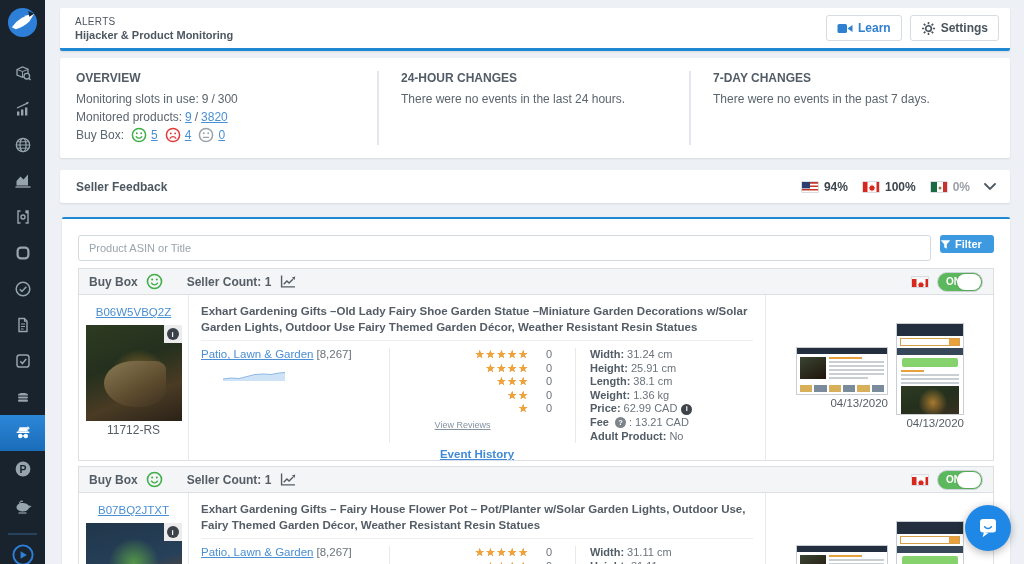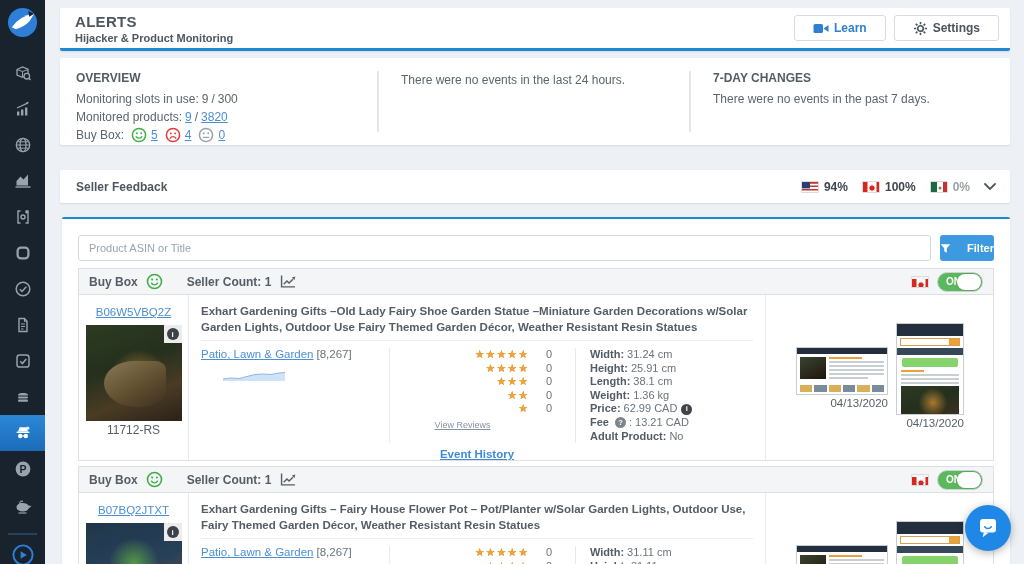--- a/index.html
+++ b/index.html
@@ -15,31 +15,31 @@
   .nav-item { width:45px; height:36px; display:flex; align-items:center; justify-content:center; cursor:pointer; }
   .nav-item.active { background:linear-gradient(180deg,#2c87d8,#1a6cb8); }
   .side-divider { position:absolute; top:533px; left:8px; width:29px; height:2px; background:#27425c; }
   .play-wrap { position:absolute; top:543px; left:11px; width:24px; height:24px; cursor:pointer; }
 
   
   .card { position:absolute; background:#fff; box-shadow:0 1px 2px rgba(20,40,60,.10); border-radius:2px; }
 
   
   .topcard { left:60px; right:14px; top:8px; height:43px; border-bottom:3px solid #1e88d2; display:flex; align-items:center; justify-content:space-between; padding:0 11px 0 15px; }
-  .ttl { font-size:15px; font-weight:700; color:#4d5760; letter-spacing:.3px; }
+  .ttl { font-size:10px; font-weight:400; color:#4d5760; letter-spacing:.3px; }
   .sub { font-size:11px; font-weight:600; color:#4d5760; margin-top:2px; }
   .hright { display:flex; align-items:center; gap:8px; }
   .acct { width:175px; height:26px; background:#e7edf3; border-radius:3px; display:flex; align-items:center; justify-content:space-between; padding:0 10px 0 14px; cursor:pointer; }
   .acct-label { font-size:12px; font-weight:700; color:#3f7fc1; }
-  .btn { height:26px; background:#fff; border:1px solid #d6dce2; border-radius:3px; display:flex; align-items:center; gap:5px; padding:0 18px; font-size:12px; font-weight:600; cursor:pointer; }
+  .btn { height:26px; background:#fff; border:1px solid #d6dce2; border-radius:3px; display:flex; align-items:center; gap:5px; padding:0 10px; font-size:12px; font-weight:600; cursor:pointer; }
   .btn.learn { color:#2f80d0; }
   .btn.settings { color:#4a545e; }
 
   
-  .stats { left:60px; right:14px; top:58px; height:87px; display:flex; padding:13px 0; }
+  .stats { left:60px; right:14px; top:58px; height:100px; display:flex; padding:13px 0; }
   .stat-col { padding:0 16px; }
   .stat-col.c1 { width:317px; }
   .stat-col.c2 { width:312px; border-left:2px solid #e3e6ea; padding-left:22px; }
   .stat-col.c3 { flex:1; border-left:2px solid #e3e6ea; padding-left:22px; }
   .stat-title { font-size:12px; font-weight:700; color:#525c66; margin-bottom:5px; }
   .stat-line { font-size:12px; color:#5b656e; line-height:18px; display:flex; align-items:center; gap:3px; }
   .blue-link { color:#4a8fd4; text-decoration:underline; }
   .bb-ico { display:inline-flex; margin:0 1px 0 4px; }
 
   
@@ -48,21 +48,21 @@
   .fb-right { display:flex; align-items:center; gap:14px; }
   .fb-stat { display:flex; align-items:center; gap:5px; font-size:12px; font-weight:700; color:#3d454d; }
   .fb-stat.muted span.v { color:#9aa1a8; }
   .flag { width:18px; height:12px; border:1px solid #d9dde1; border-radius:1px; overflow:hidden; display:block; }
 
   
   .panel { left:62px; right:14px; top:217px; height:600px; border-top:2px solid #1e88d2; padding:16px; }
   .searchrow { display:flex; gap:9px; }
   .search-input { flex:1; height:26px; border:1px solid #d4d9de; border-radius:3px; font-size:11px; padding:0 10px; color:#3d454d; font-family:"Liberation Sans",sans-serif; }
   .search-input::placeholder { color:#9aa4ad; }
-  .filter-btn { width:54px; height:26px; background:#3d9ae0; border:none; border-radius:3px; color:#fff; font-size:11px; font-weight:700; display:flex; align-items:center; justify-content:space-between; gap:4px; cursor:pointer; font-family:"Liberation Sans",sans-serif; }
+  .filter-btn { width:54px; height:18px; background:#3d9ae0; border:none; border-radius:3px; color:#fff; font-size:11px; font-weight:700; display:flex; align-items:center; justify-content:flex-start; gap:4px; cursor:pointer; font-family:"Liberation Sans",sans-serif; }
 
   .grp-h { margin-top:7px; height:27px; background:#f4f5f6; border:1px solid #dcdfe3; display:flex; align-items:center; padding:0 10px; gap:8px; }
   .grp-h .lbl { font-size:12px; font-weight:700; color:#545d66; }
   .grp-h .sc { margin-left:16px; }
   .grp-sp { flex:1; }
   .toggle { width:46px; height:20px; border:1px solid #cfd4d9; border-radius:10px; background:#5cb85c; position:relative; display:flex; align-items:center; cursor:pointer; }
   .toggle .on-lbl { color:#fff; font-size:10px; font-weight:700; margin-left:8px; }
   .toggle .knob { position:absolute; right:1px; top:1px; width:24px; height:16px; background:#fff; border-radius:9px; box-shadow:0 0 2px rgba(0,0,0,.25); }
 
   .prow { border:1px solid #dcdfe3; border-top:none; display:flex; height:166px; background:#fff; }
@@ -324,20 +324,21 @@
               <circle cx="8" cy="8" r="6.6" stroke="#9aa3ab" stroke-width="1.5" fill="none"></circle>
               <circle cx="5.8" cy="6.3" r=".95" fill="#9aa3ab"></circle>
               <circle cx="10.2" cy="6.3" r=".95" fill="#9aa3ab"></circle>
               <path d="M5.4 10.4h5.2" stroke="#9aa3ab" stroke-width="1.3" stroke-linecap="round"></path>
             </svg>
         </span>
         <a class="blue-link">0</a>
       </div>
     </div>
     <div class="stat-col c2">
+      <div class="stat-title">24-HOUR CHANGES</div>
       <div class="stat-line">There were no events in the last 24 hours.</div>
     </div>
     <div class="stat-col c3">
       <div class="stat-title">7-DAY CHANGES</div>
       <div class="stat-line">There were no events in the past 7 days.</div>
     </div>
   </section>
 
   <section class="card feedback">
     <div class="fb-title">Seller Feedback</div>

